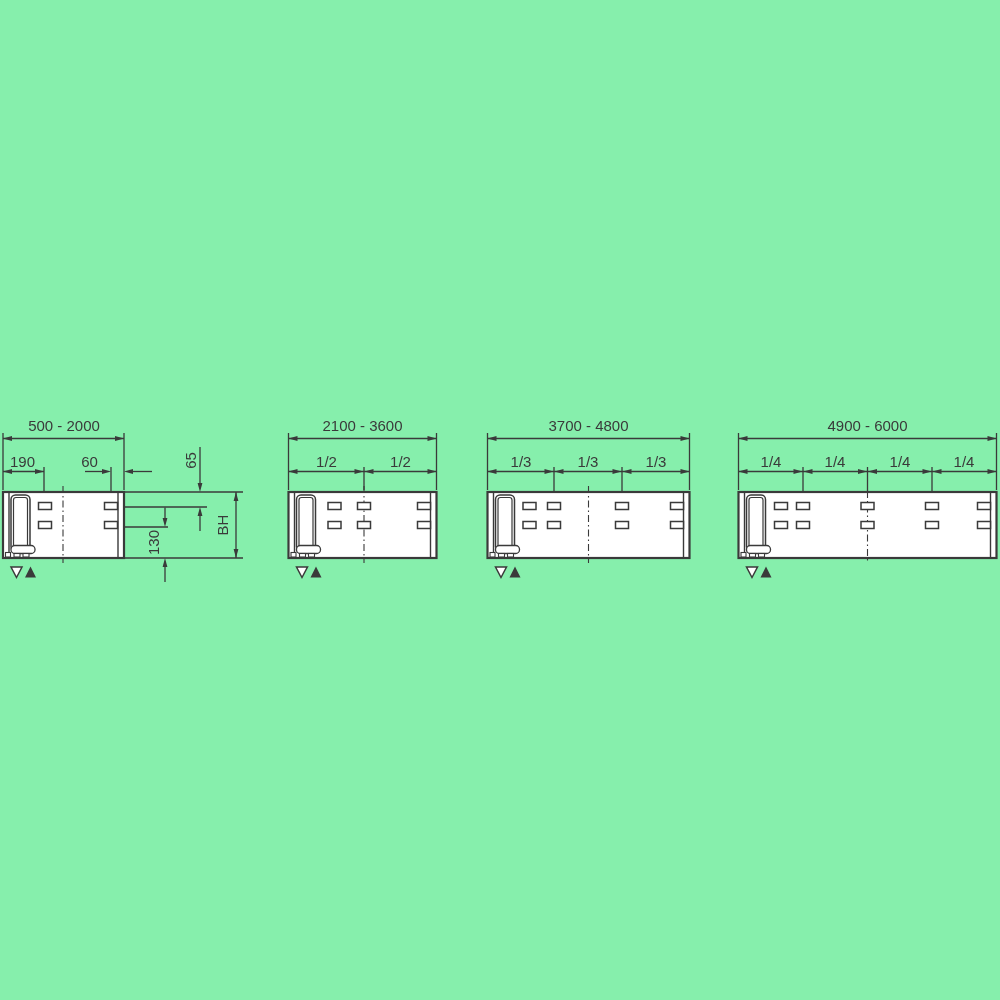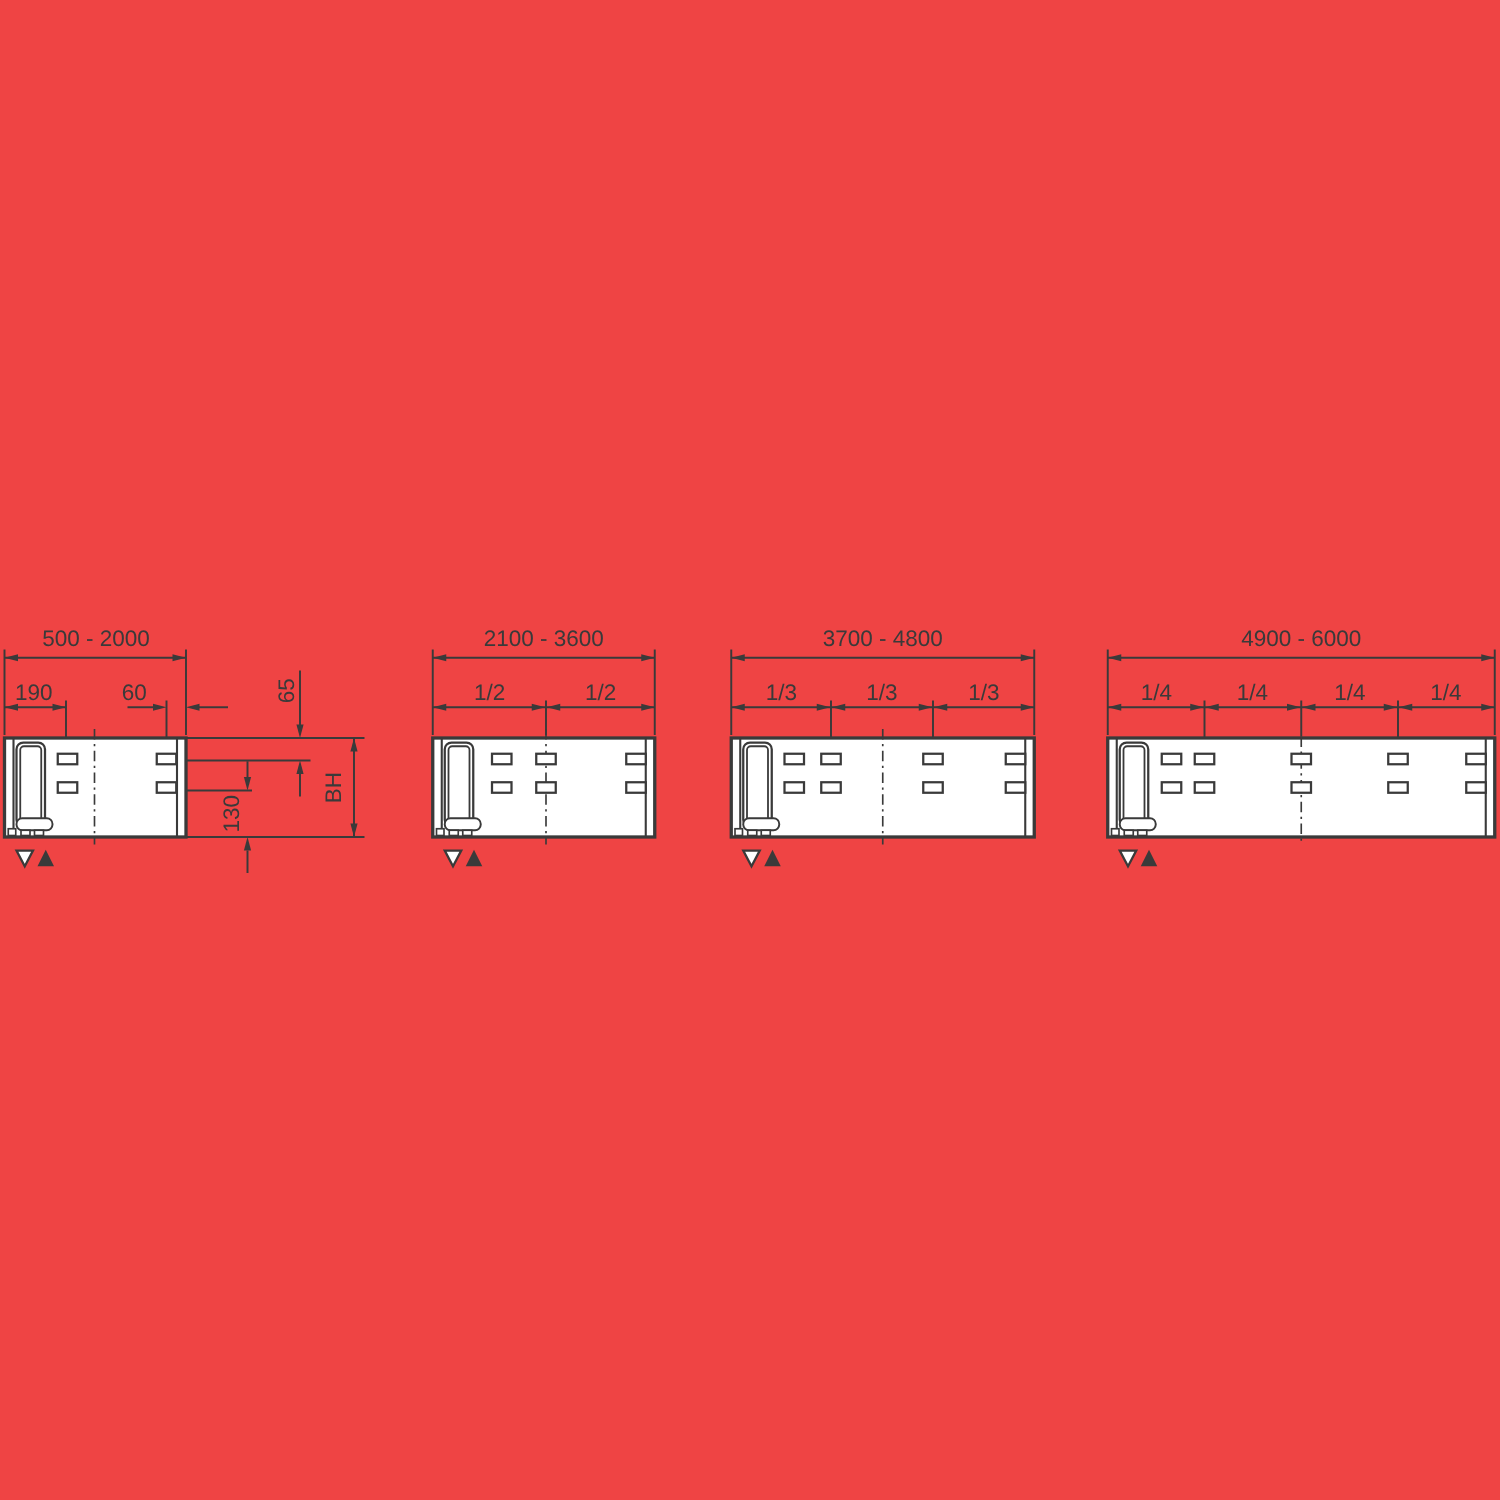--- a/index.html
+++ b/index.html
@@ -7,21 +7,21 @@
     padding: 0;
     width: 1000px;
     height: 1000px;
     background: #ffffff;
     font-family: "Liberation Sans", sans-serif;
   }
   .canvas {
     position: relative;
     width: 1000px;
     height: 1000px;
-    background: #ef4444;
+    background: #86efac;
     overflow: hidden;
   }
   svg text {
     font-family: "Liberation Sans", sans-serif;
     font-size: 15px;
     fill: #3a3a3a;
   }
   .ln   { stroke: #3a3a3a; stroke-width: 1.3; fill: none; }
   .panel{ stroke: #3a3a3a; stroke-width: 2.2; fill: #ffffff; }
   .cap  { stroke: #3a3a3a; stroke-width: 1.4; fill: none; }

